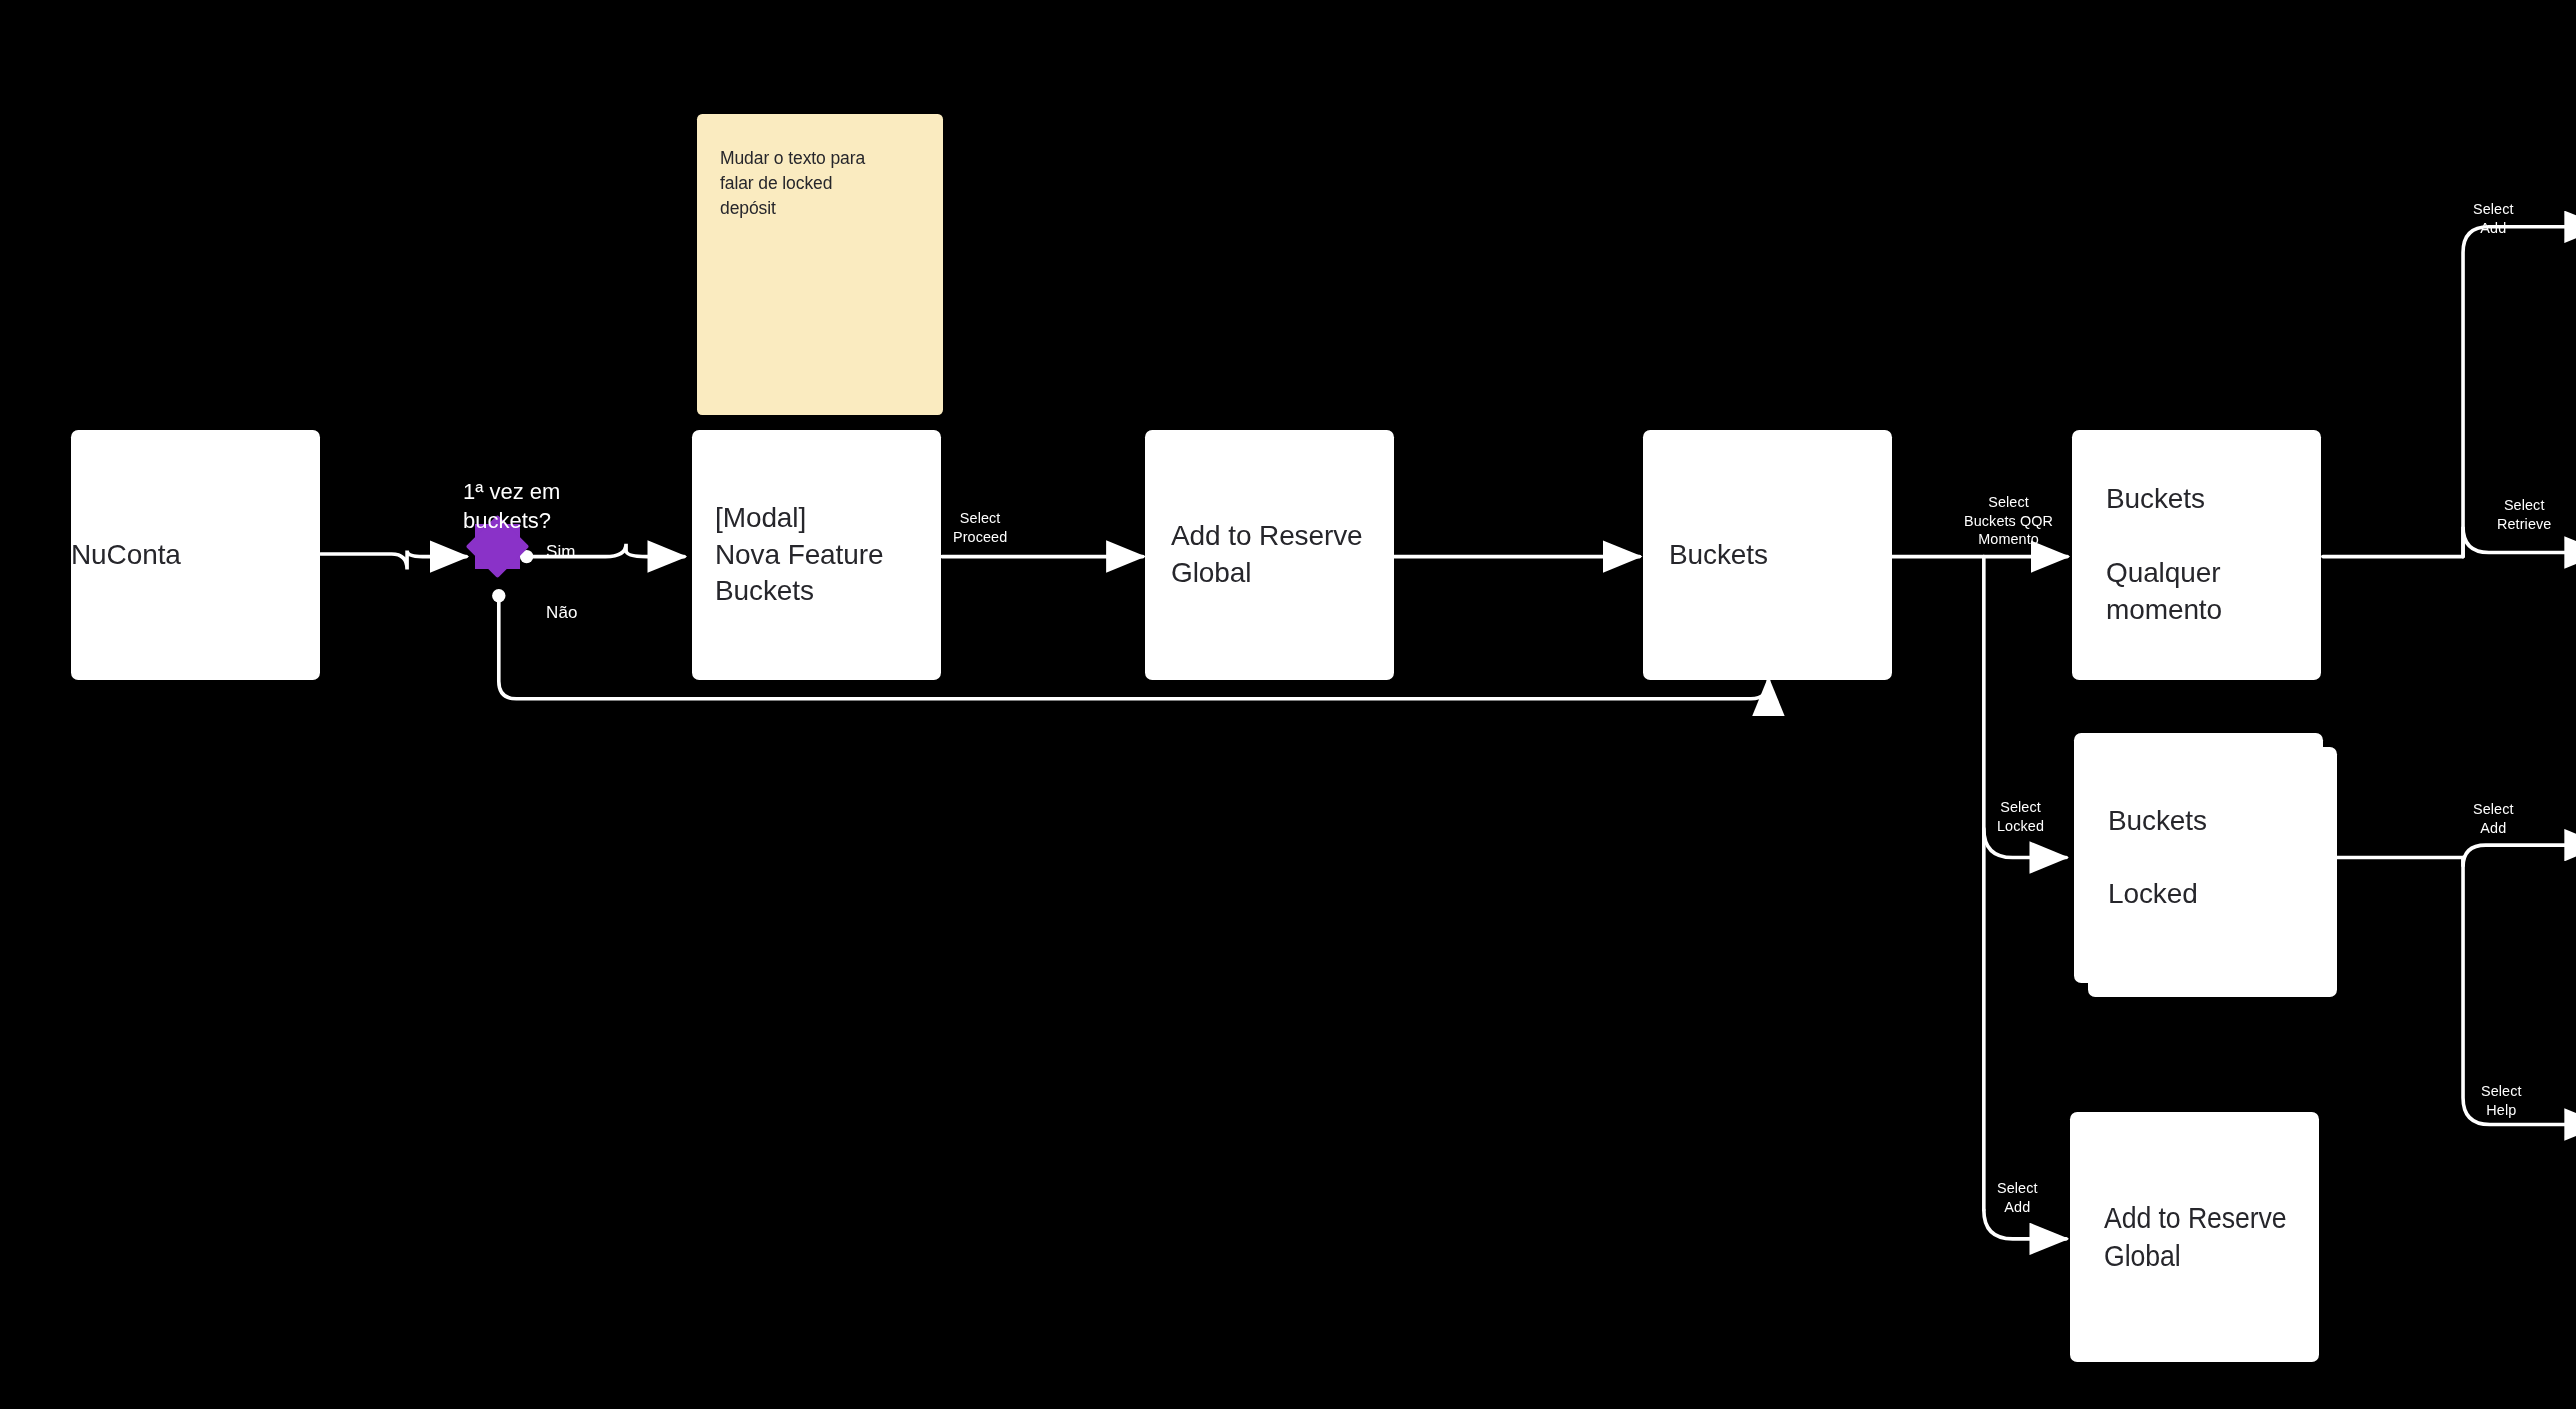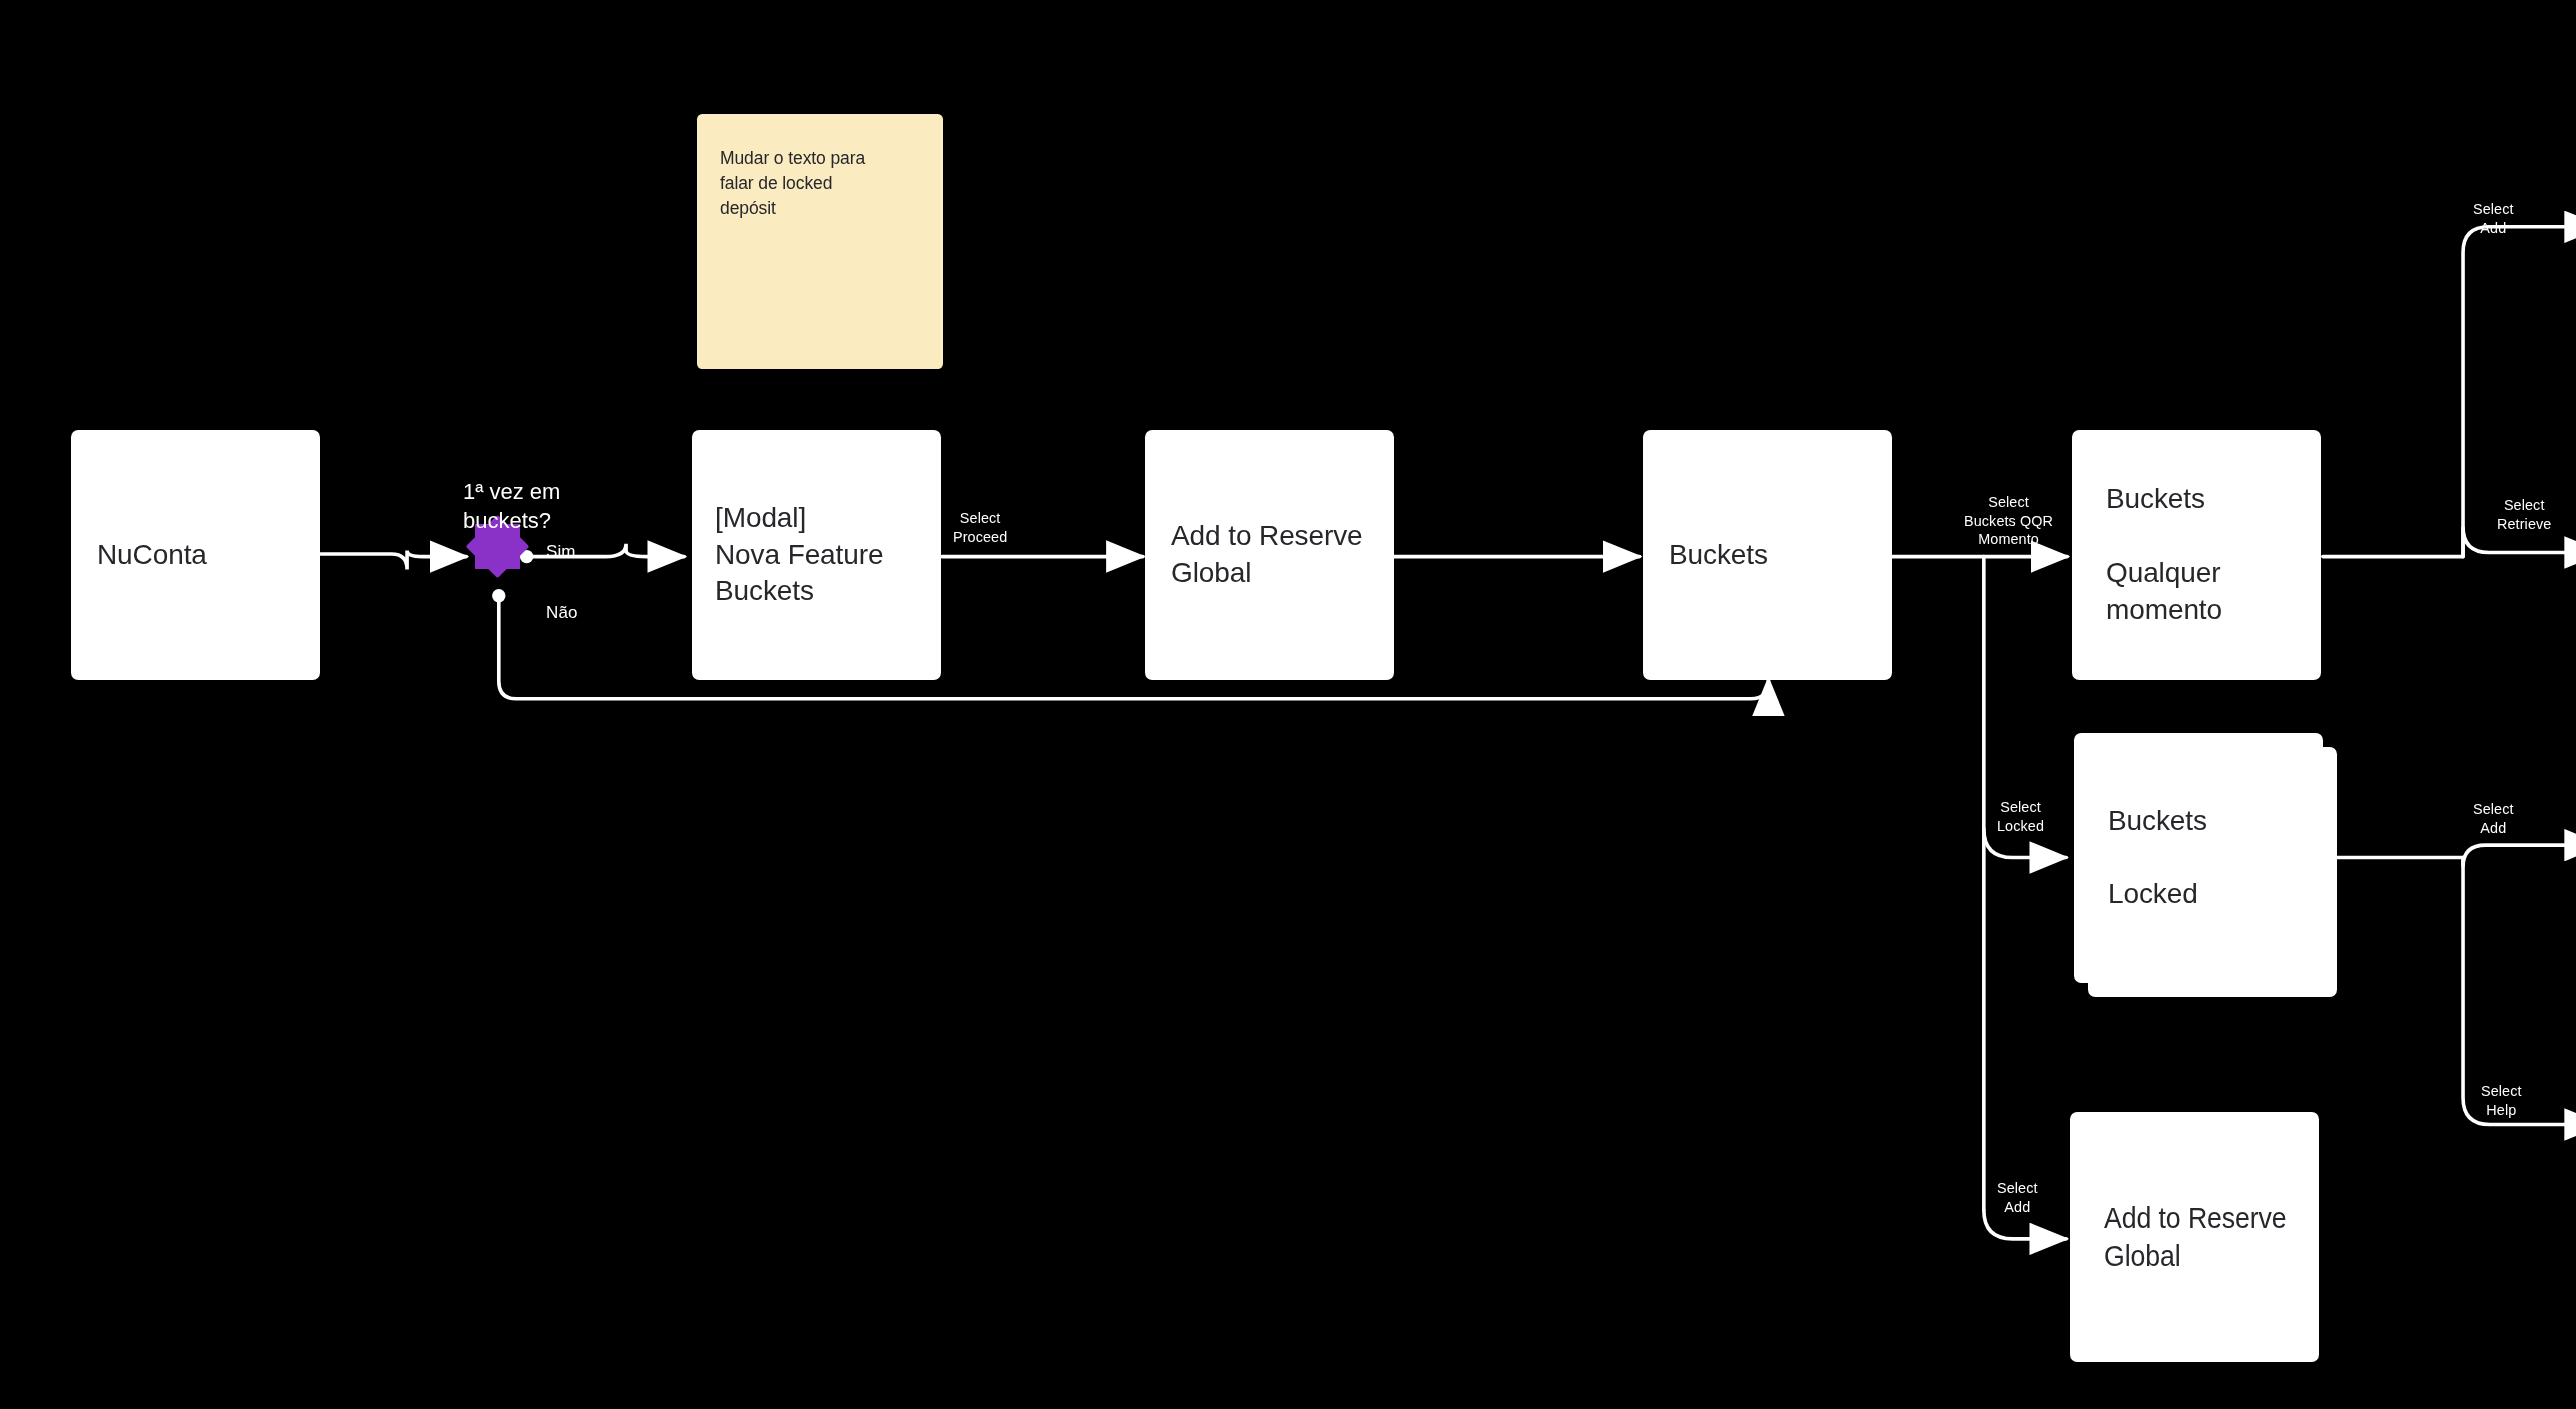--- a/index.html
+++ b/index.html
@@ -158,27 +158,27 @@
       <path d="M 4780,1080 L 4780,490 Q 4780,440 4830,440 L 5048,440" marker-end="url(#arrow)"></path>
       <path d="M 4780,1080 L 4780,1022 Q 4780,1072 4830,1072 L 5048,1072" marker-end="url(#arrow)"></path>
 
       <path d="M 4520,1664 L 4780,1664"></path>
       <path d="M 4780,1664 L 4780,1682 Q 4780,1640 4824,1640 L 5048,1640" marker-end="url(#arrow)"></path>
       <path d="M 4780,1664 L 4780,2130 Q 4780,2182 4832,2182 L 5048,2182" marker-end="url(#arrow)"></path>
 
     </g>
   </svg>
 
-  <div class="sticky" style="left:697px;top:114px;width:246px;height:255px;">
+  <div class="sticky" style="left:697px;top:114px;width:246px;height:301px;">
     <div class="stext">Mudar o texto para
 falar de locked
 depósit</div>
   </div>
 
-  <div class="node n-std" style="left:71px;top:430px;width:249px;height:250px;padding-left:26px;">
+  <div class="node n-std" style="left:71px;top:430px;width:249px;height:250px;">
     <div class="ntext">NuConta</div>
   </div>
 
   <div class="node n-std" style="left:692px;top:430px;width:249px;height:250px;padding-left:23px;">
     <div class="ntext">[Modal]
 Nova Feature
 Buckets</div>
   </div>
 
   <div class="node n-std" style="left:1145px;top:430px;width:249px;height:250px;padding-left:26px;">

